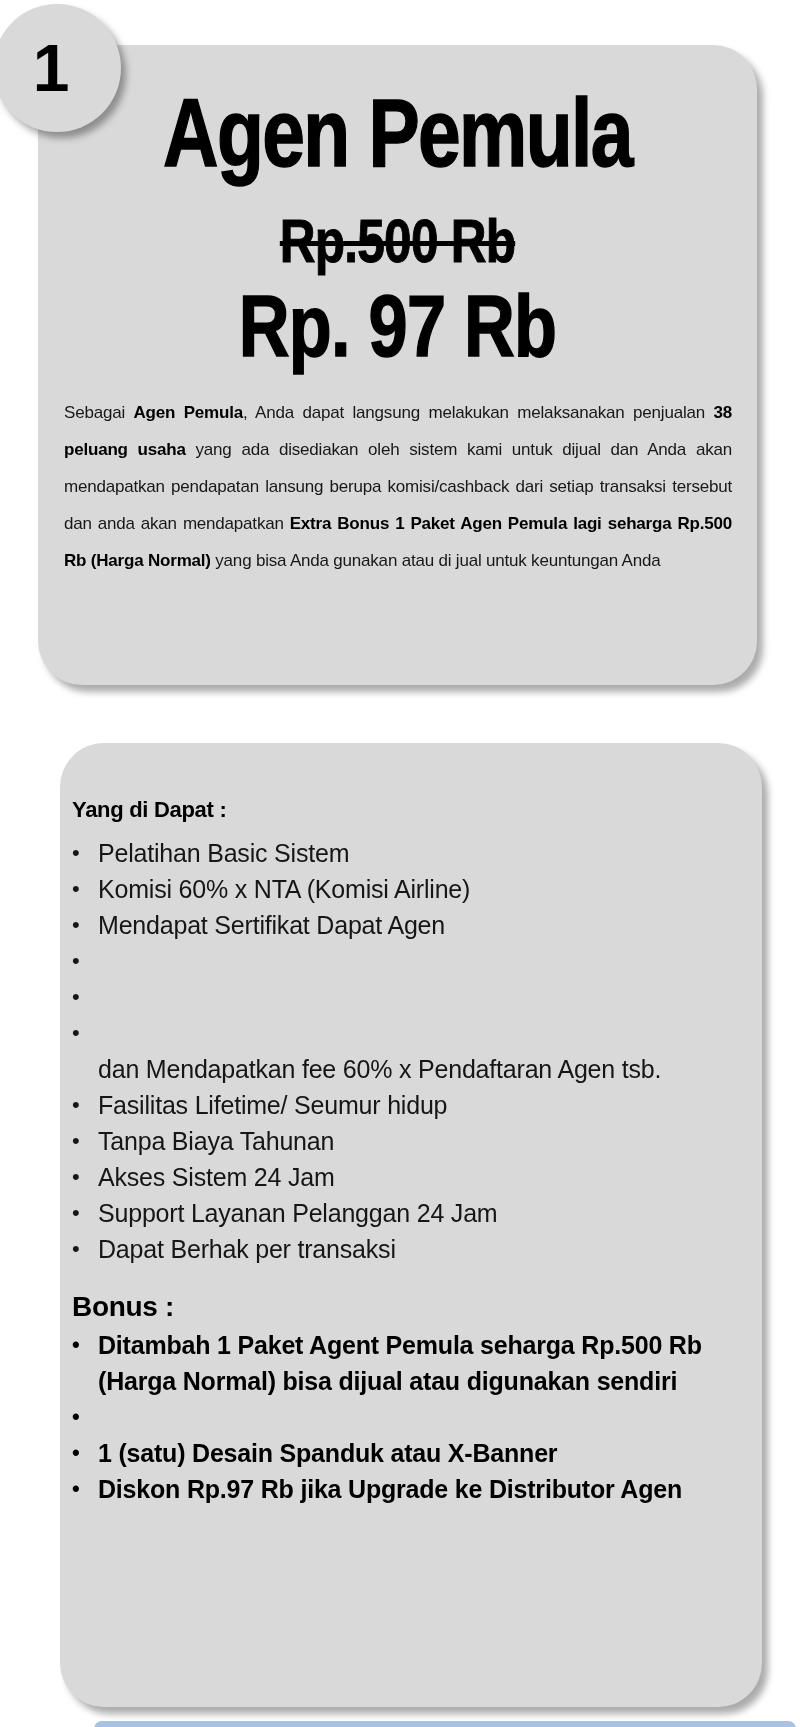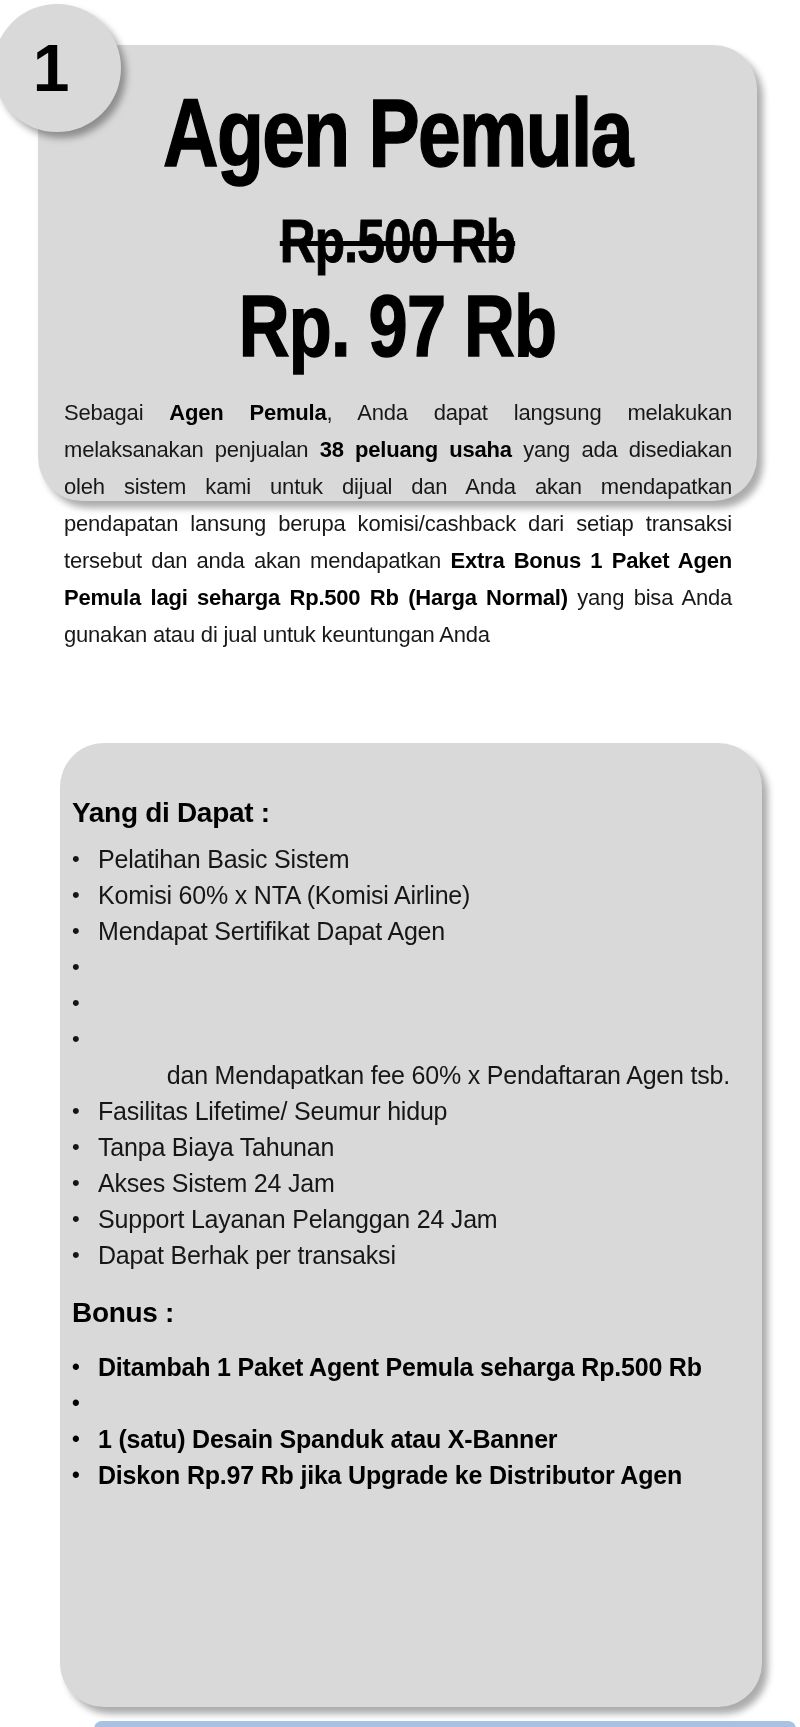--- a/index.html
+++ b/index.html
@@ -11,21 +11,21 @@
   }
   .page { position:absolute; inset:0; }
 
   
   .card {
     position:absolute;
     background:#d9d9d9;
     border-radius:44px;
     box-shadow:6px 7px 7px rgba(0,0,0,0.33);
   }
-  .card1 { left:38px; top:45px; width:719px; height:456px; }
+  .card1 { left:38px; top:45px; width:719px; height:640px; }
   .card2 { left:60px; top:743px; width:702px; height:964px; }
 
   
   .badge {
     position:absolute; left:-7px; top:4px; width:128px; height:128px;
     background:#d9d9d9; border-radius:50%;
     box-shadow:5px 6px 7px rgba(0,0,0,0.35);
     display:flex; align-items:center; justify-content:center;
     z-index:3;
   }
@@ -53,40 +53,40 @@
   }
   .new-price {
     margin-top:10px; text-align:center;
     font-size:88px; font-weight:bold; line-height:1; color:#000;
     transform:scaleX(0.80); letter-spacing:-1px;
     -webkit-text-stroke:1.5px #000;
     white-space:nowrap;
   }
   .desc {
     margin:24px 25px 0 26px;
-    font-size:22px; line-height:37px;
+    font-size:17px; line-height:37px;
     letter-spacing:-0.2px;
     text-align:justify;
     color:#181818;
   }
   .desc b { color:#000; }
 
   
   .card2-inner { padding:54px 32px 0 12px; }
   .h2 {
-    font-size:28px; font-weight:bold; color:#000;
+    font-size:22px; font-weight:bold; color:#000;
     margin:0 0 12px 0; letter-spacing:-0.3px;
   }
   .h3 {
     font-size:28px; font-weight:bold; color:#000;
-    margin:24px 0 20px 0; letter-spacing:-0.3px;
+    margin:24px 0 4px 0; letter-spacing:-0.3px;
   }
   .li-line { display:flex; font-size:25px; line-height:36px; letter-spacing:-0.2px; color:#161616; }
   .bullet { flex:none; width:26px; text-align:left; font-size:22px; }
-  .cont { padding-left:26px;justify-content:flex-end; }
+  .cont { padding-left:26px; }
   .bold-list .li-line { font-weight:bold; color:#000; }
 
   
   .blue-strip {
     position:absolute; left:94px; top:1721px; width:702px; height:8px;
     background:#a9c2e4; border-radius:8px 8px 0 0;
   }
 </style>
 </head>
 <body>
@@ -175,20 +175,23 @@
             </div>
           </div>
         </div>
       <div class="h3">Bonus :</div>
       <div id="bonus-list" class="bold-list">
           <div class="li">
             <div class="li-line">
               <span class="bullet">•</span>
               <span class="li-text">Ditambah 1 Paket Agent Pemula seharga Rp.500 Rb</span>
             </div>
+            <div class="li-line cont">
+              <span class="li-text">(Harga Normal) bisa dijual atau digunakan sendiri</span>
+            </div>
           </div>
           <div class="li">
             <div class="li-line">
               <span class="bullet">•</span>
             </div>
           </div>
           <div class="li">
             <div class="li-line">
               <span class="bullet">•</span>
               <span class="li-text">1 (satu) Desain Spanduk atau X-Banner</span>

